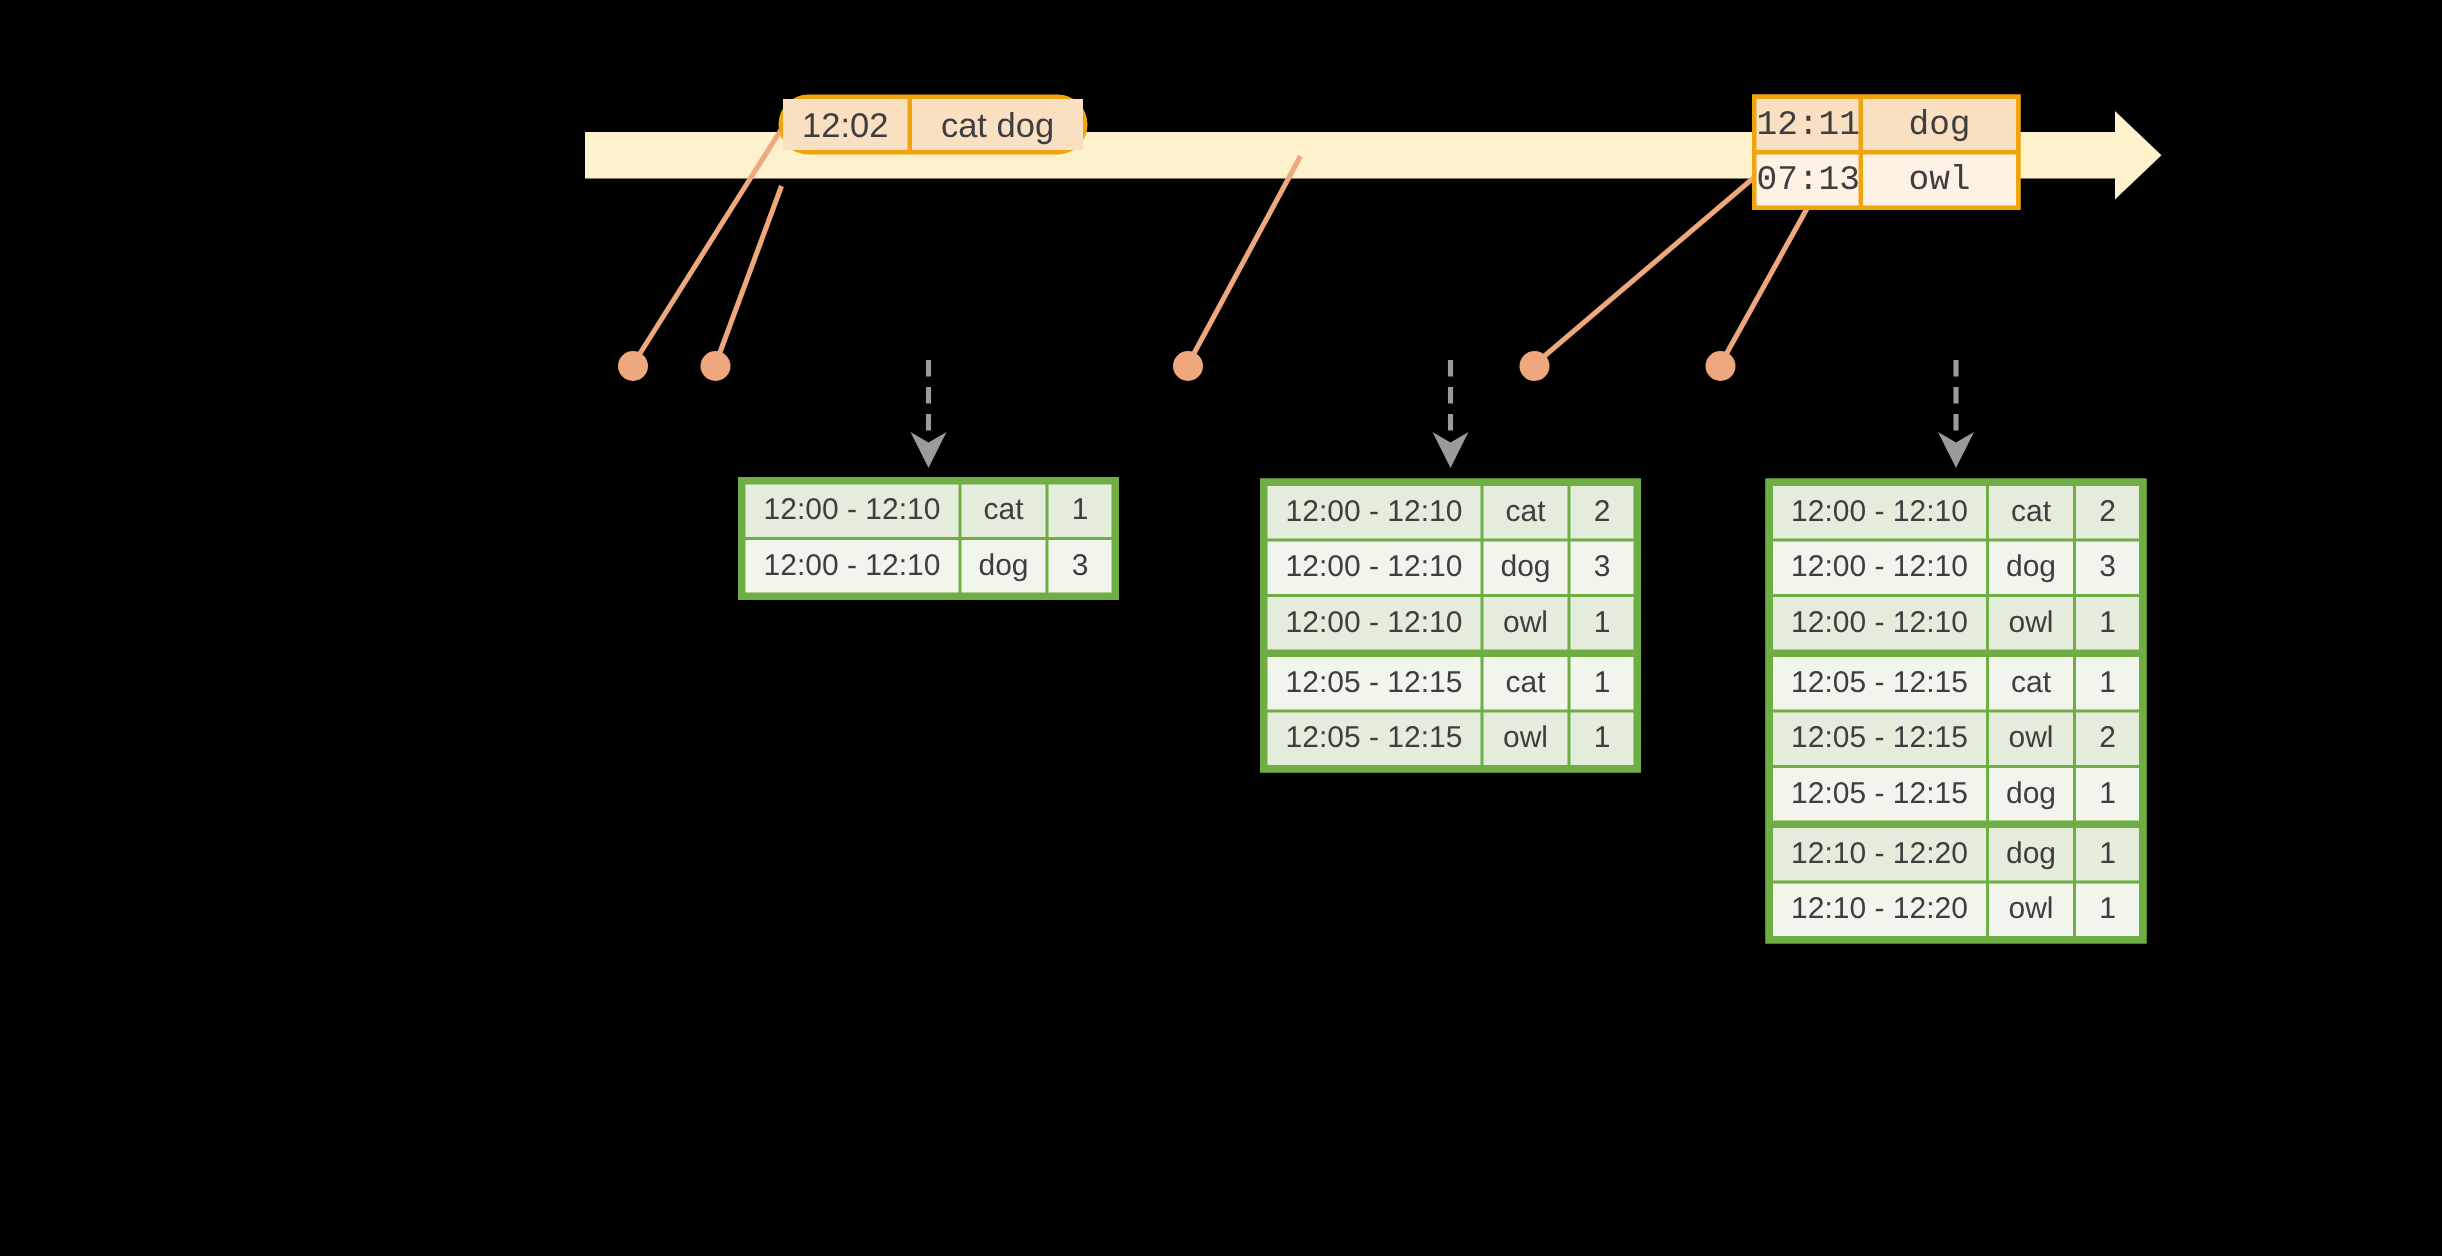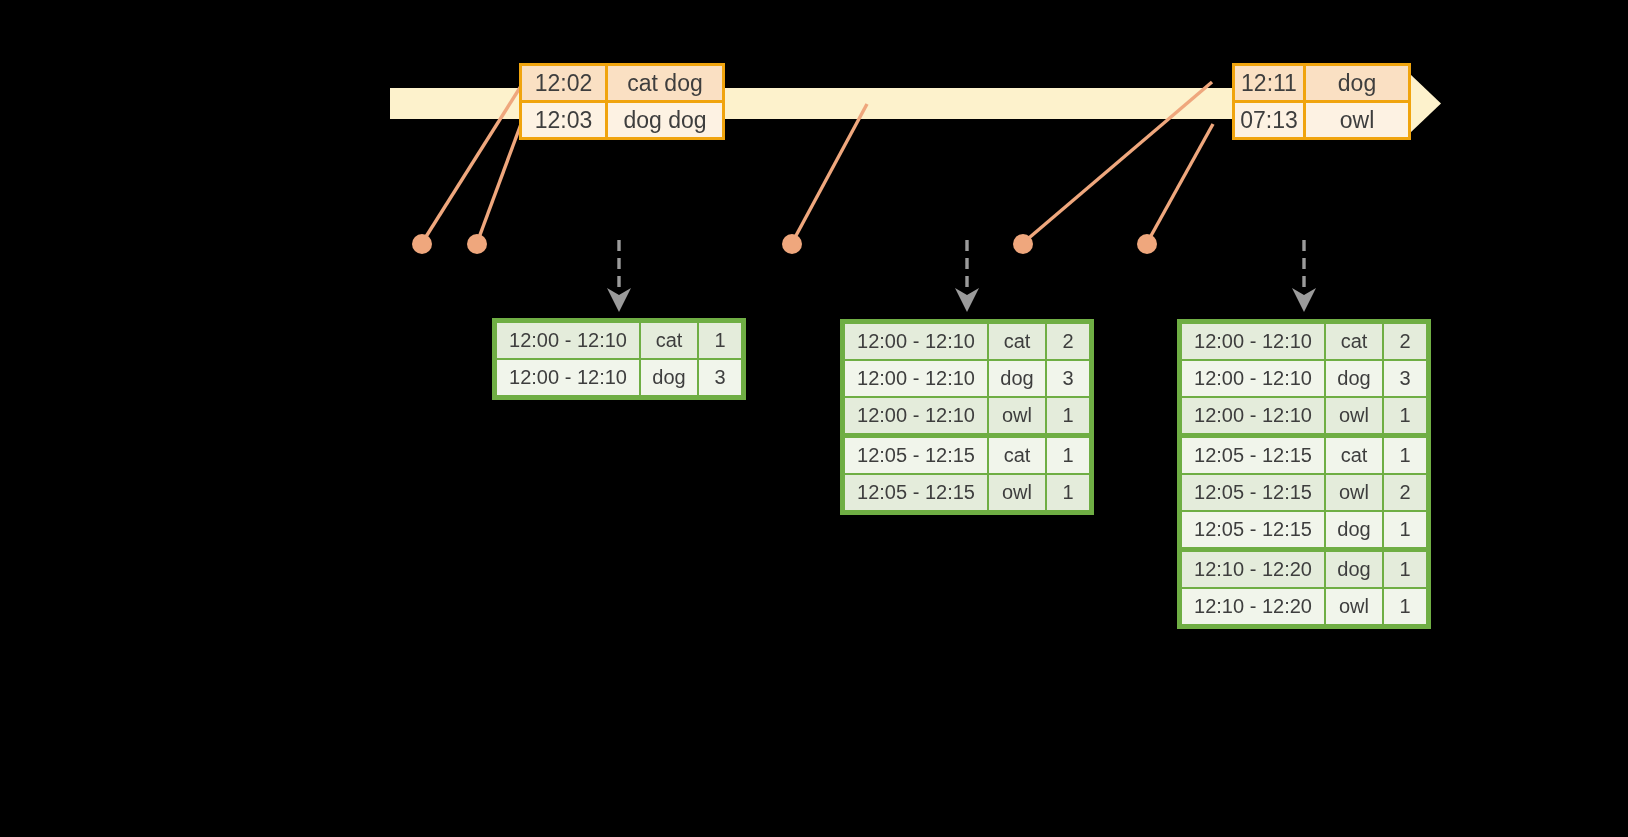--- a/index.html
+++ b/index.html
@@ -58,23 +58,23 @@
     height:35px;line-height:35px;text-align:center;
     font-size:20px;color:var(--text);
   }
   .gtable .cell + .cell{margin-left:2px;}
   .gtable .trow:nth-child(odd) .cell{background:var(--result-row-odd);}
   .gtable .trow:nth-child(even) .cell{background:var(--result-row-even);}
   .gtable .c0{width:142px;}
   .gtable .c1{width:56px;}
   .gtable .c2{width:42px;}
 
-  #etable-0{left:519px;top:63px;}
+  #etable-0{left:519px;top:63px;border-radius:23px;}
   #etable-1{left:866px;top:84px;}
-  #etable-2{left:1232px;top:63px;}
+  #etable-2{left:1168px;top:63px;font-family:Liberation Mono, monospace;}
   #gtable-0{left:492px;top:318px;}
   #gtable-1{left:840px;top:319px;}
   #gtable-2{left:1177px;top:319px;}
 </style>
 </head>
 <body>
 
 <div class="canvas">
 
   <svg class="layer" width="1628" height="837" viewBox="0 0 1628 837">
@@ -102,24 +102,20 @@
 
     <line class="trigger-line" x1="1304" y1="240" x2="1304" y2="294"></line>
     <polygon class="trigger-head" points="1292,288 1304,312 1316,288 1304,295"></polygon>
   </svg>
 
   <div id="etable-0" class="etable ecols-a">
       <div class="trow">
         <div class="cell c0">12:02</div>
         <div class="cell c1">cat dog</div>
       </div>
-      <div class="trow">
-        <div class="cell c0">12:03</div>
-        <div class="cell c1">dog dog</div>
-      </div>
     </div>
   <div id="etable-2" class="etable ecols-b">
       <div class="trow">
         <div class="cell c0">12:11</div>
         <div class="cell c1">dog</div>
       </div>
       <div class="trow">
         <div class="cell c0">07:13</div>
         <div class="cell c1">owl</div>
       </div>

